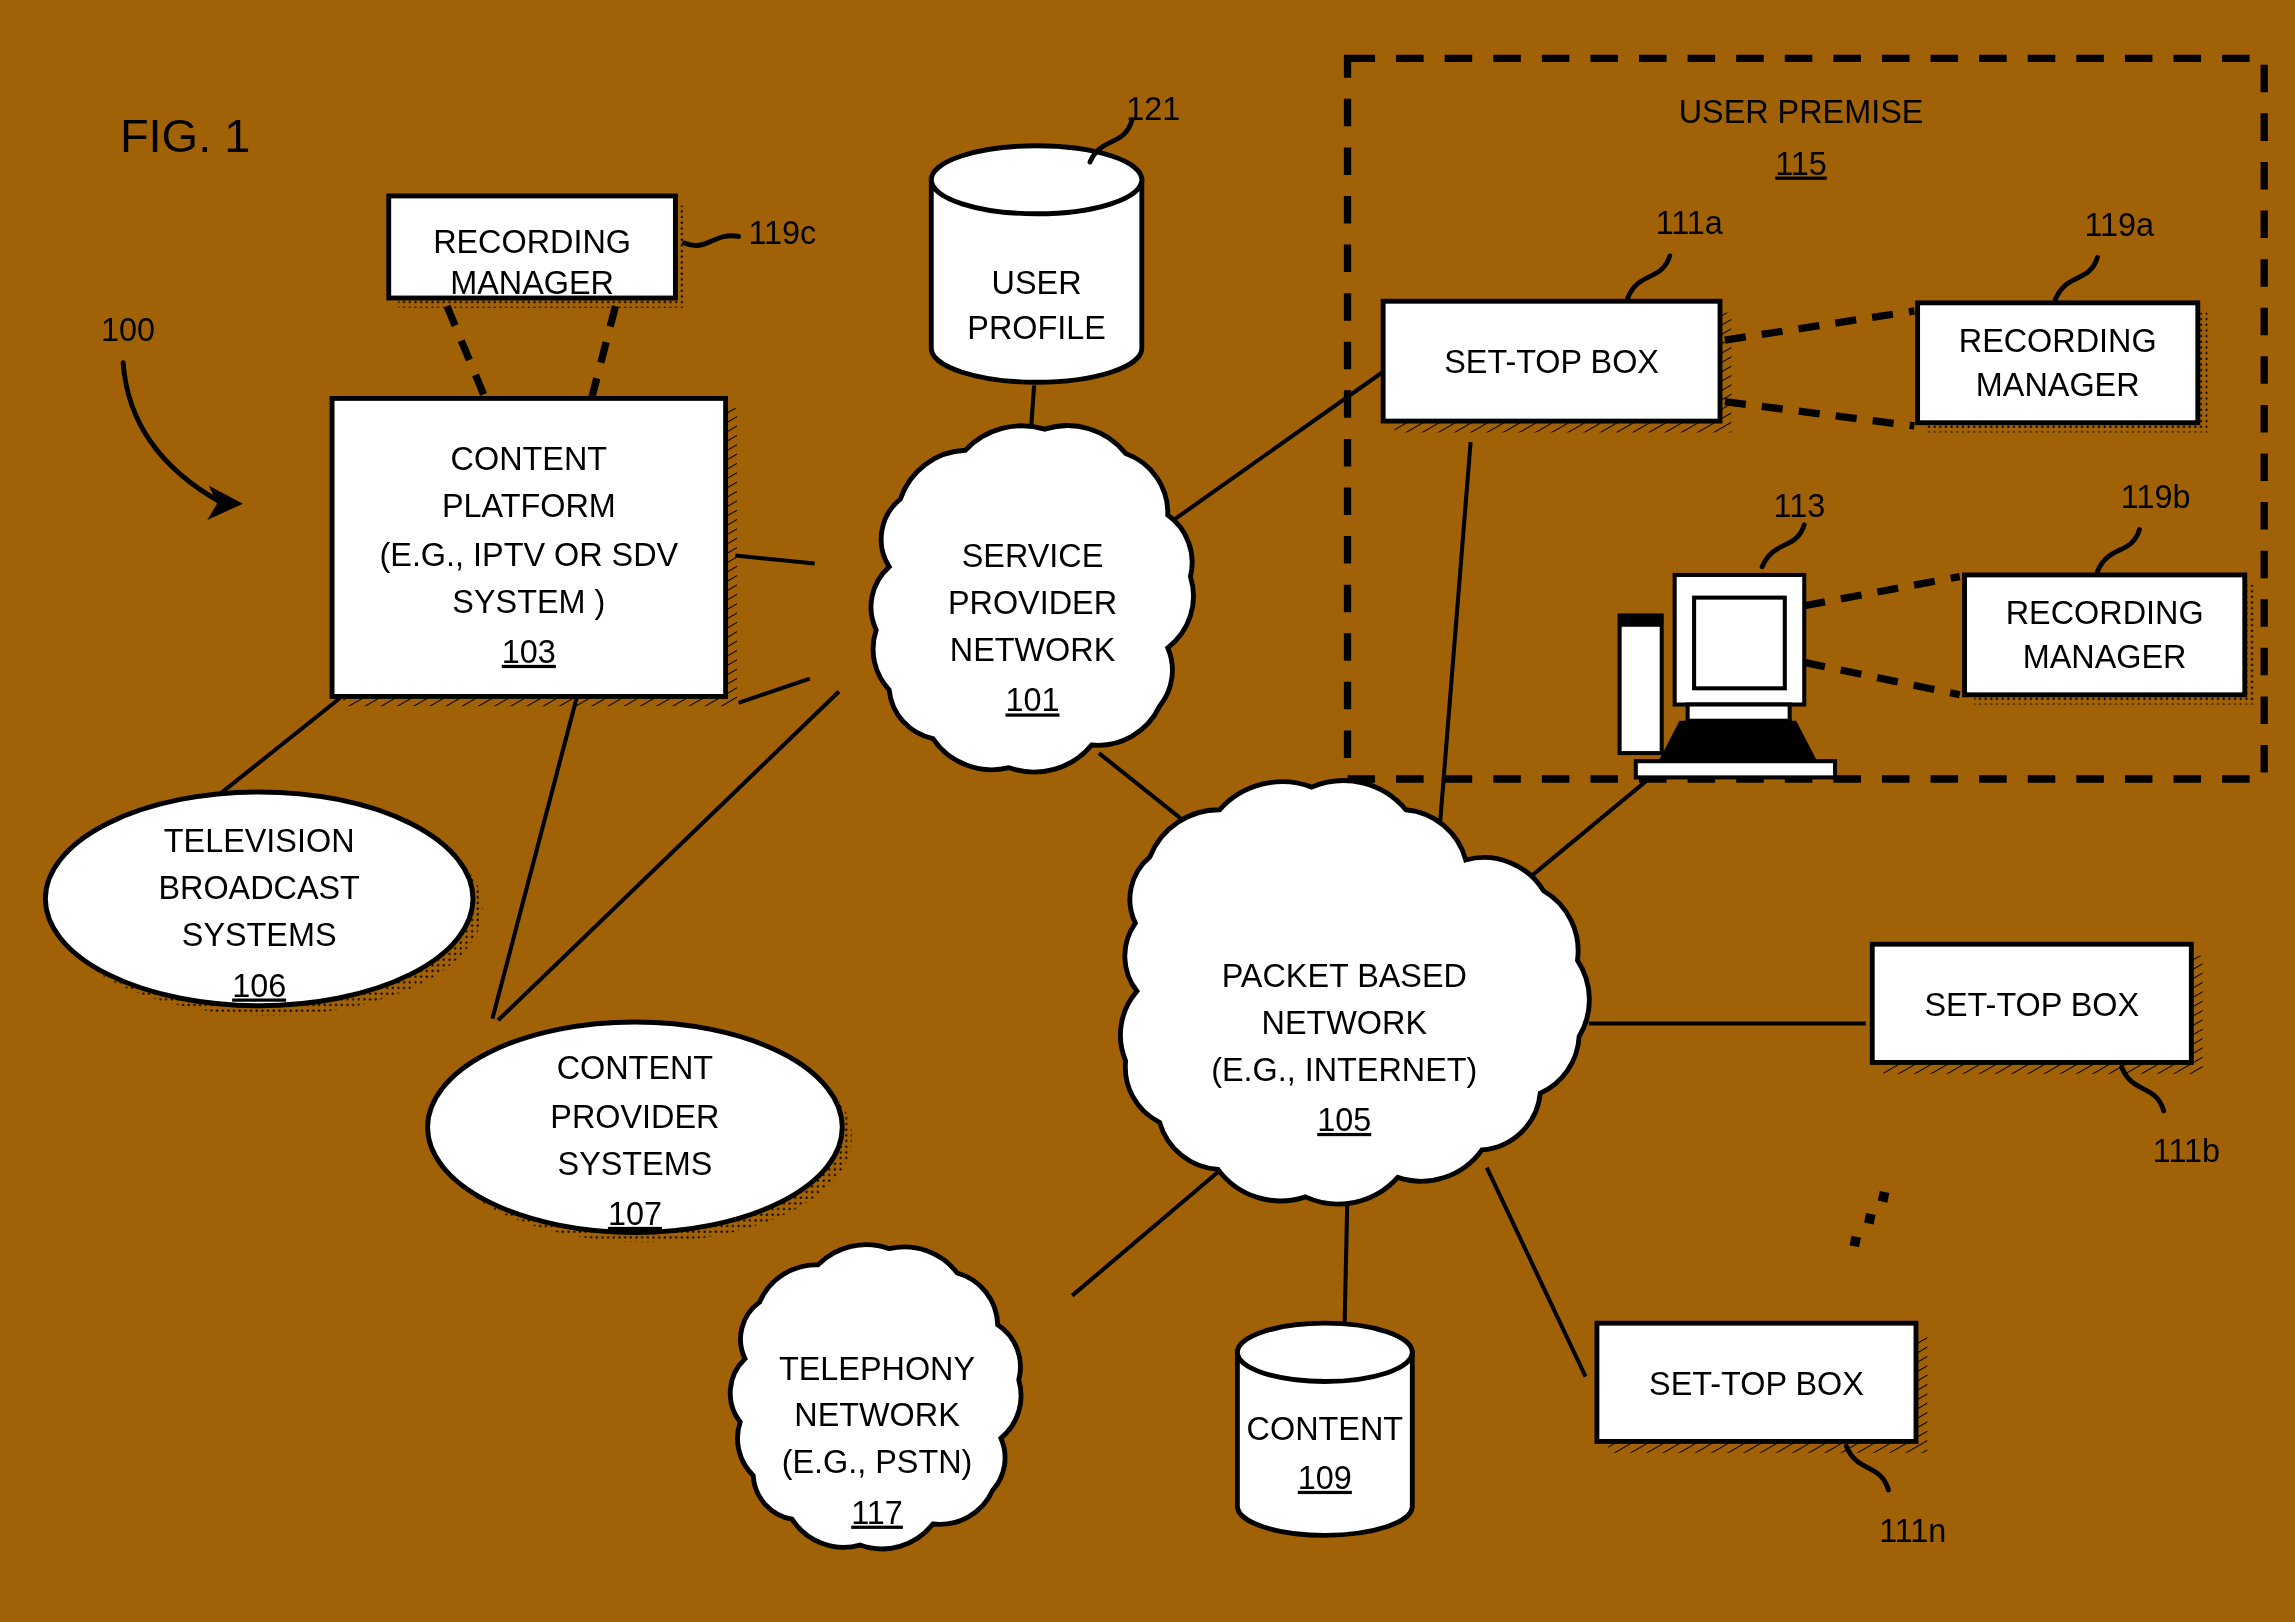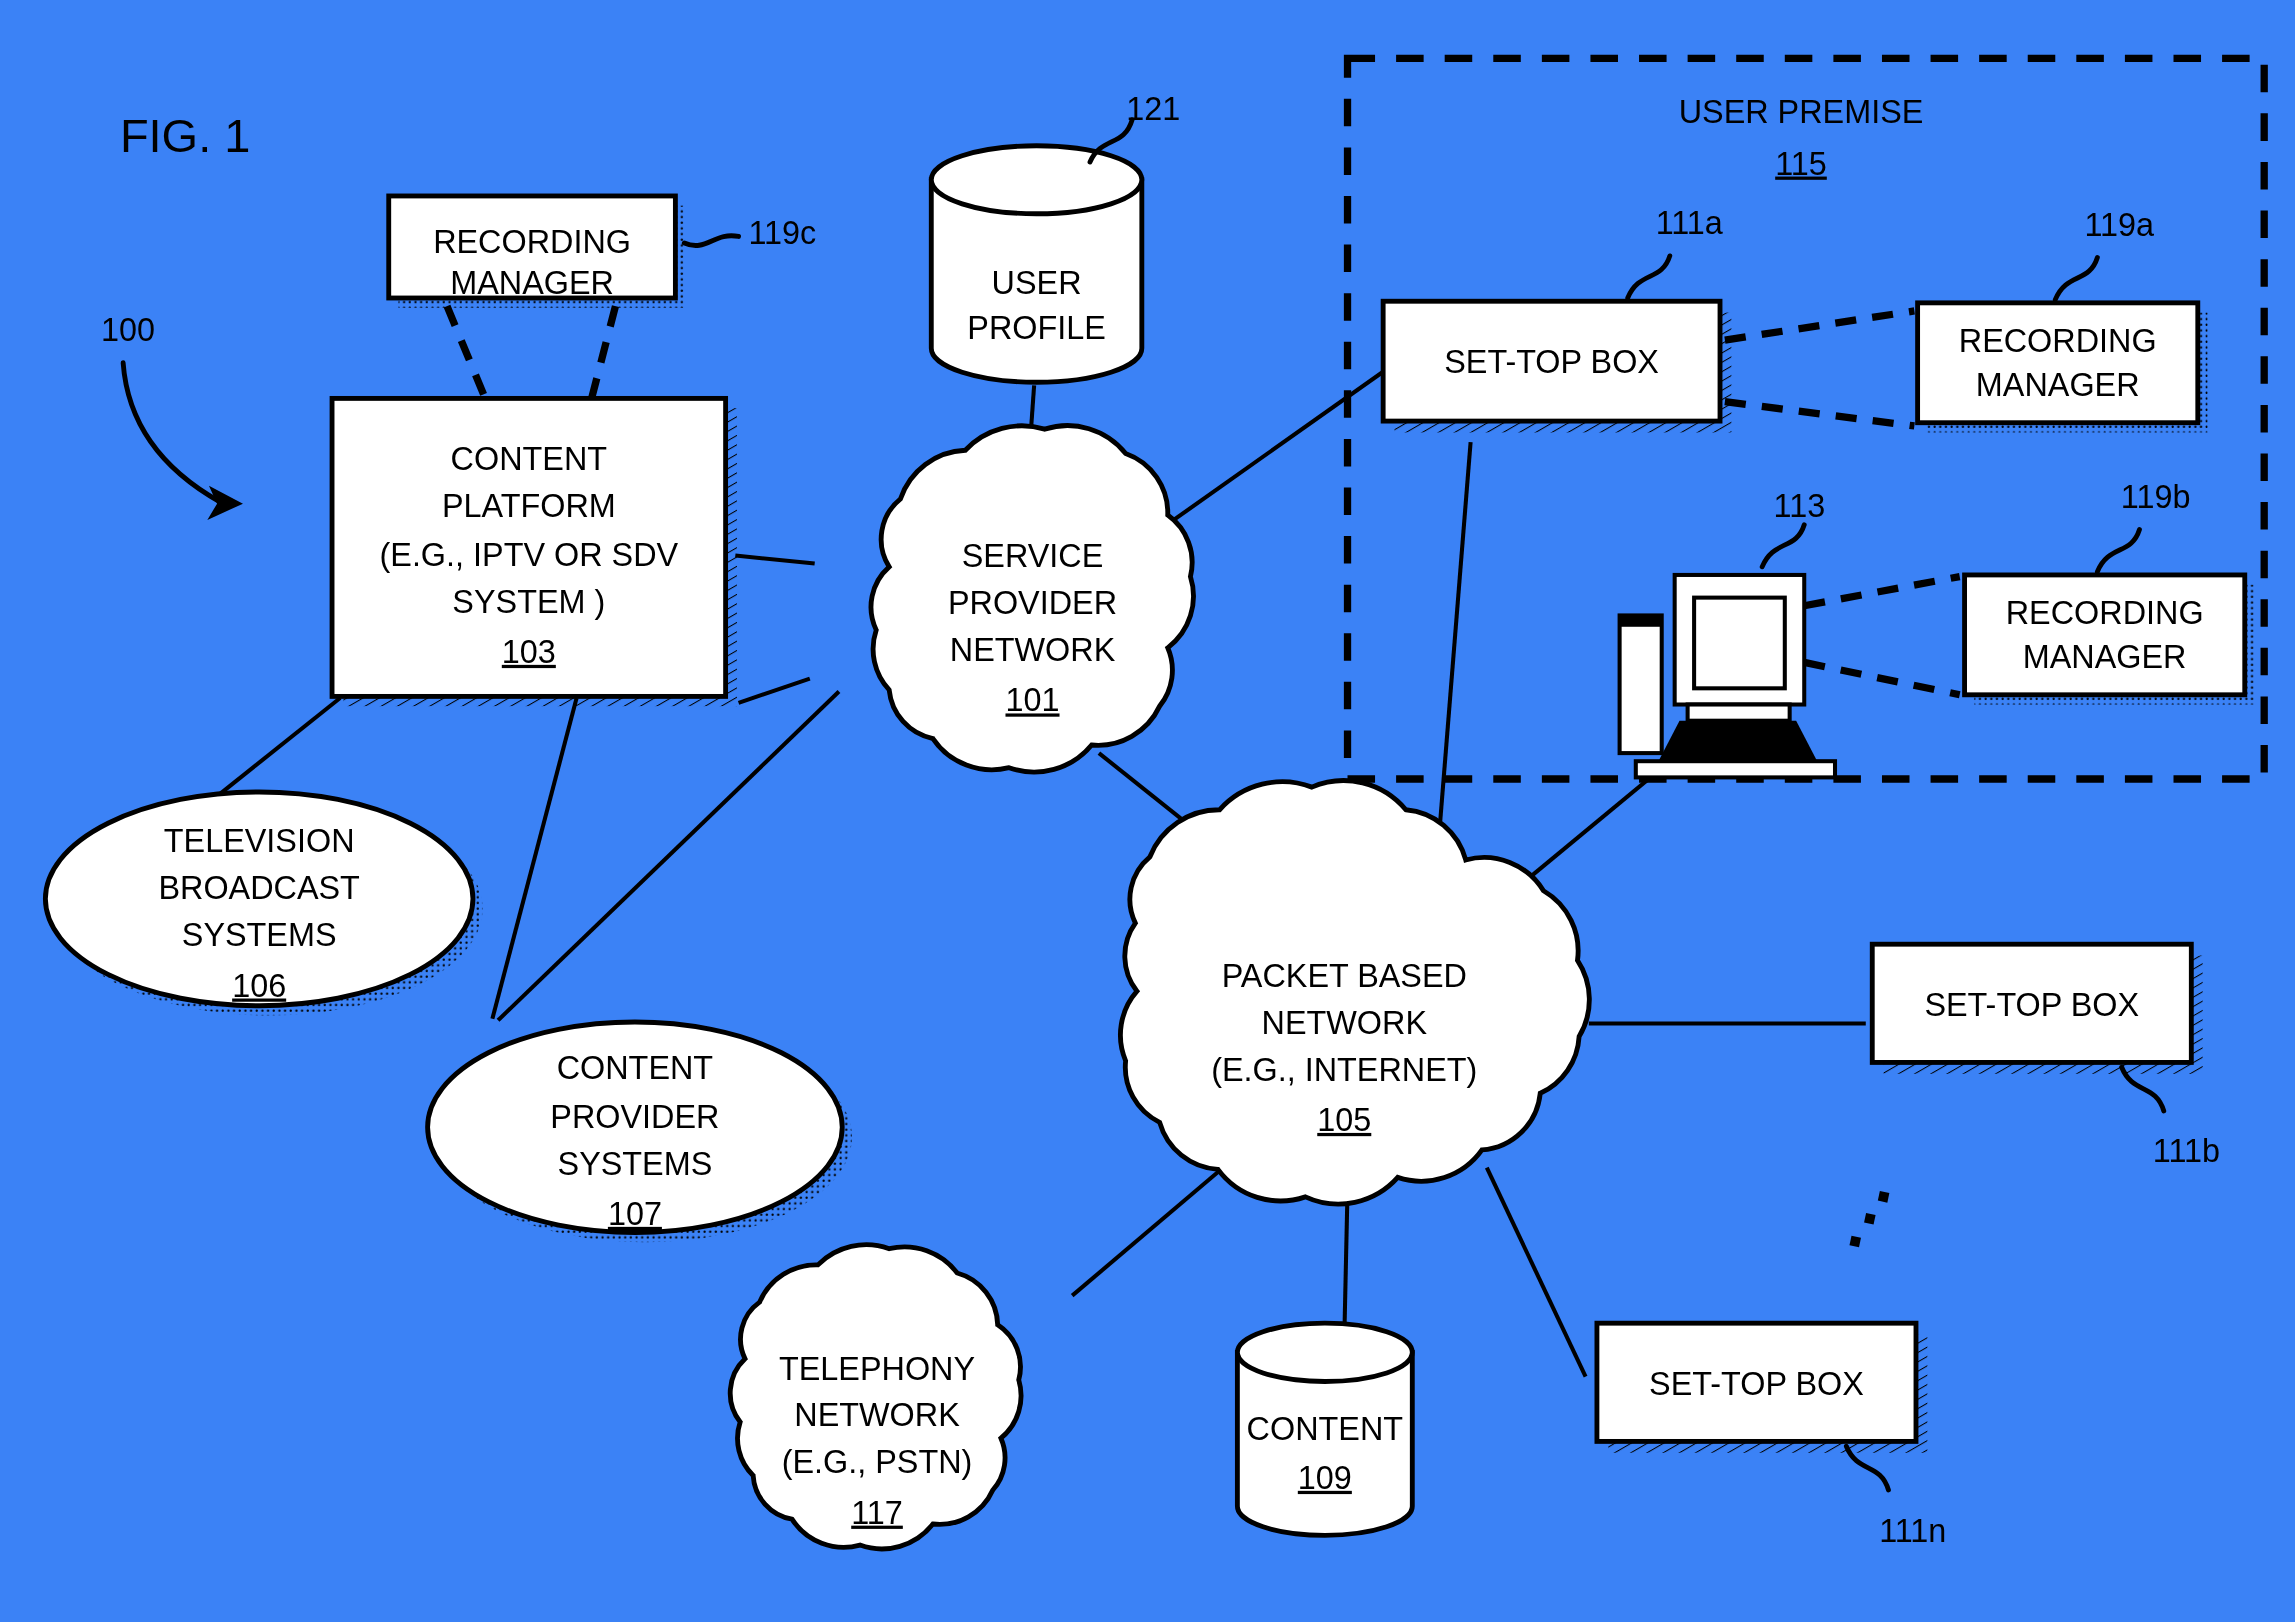--- a/index.html
+++ b/index.html
@@ -10,21 +10,21 @@
   body {
     width: 2295px;
     height: 1622px;
     font-family: "Liberation Sans", sans-serif;
     overflow: hidden;
   }
   #figure-root {
     position: relative;
     width: 2295px;
     height: 1622px;
-    background: #3b82f6;
+    background: #a16207;
   }
   svg.diagram {
     position: absolute;
     top: 0;
     left: 0;
     width: 2295px;
     height: 1622px;
     display: block;
   }
   text {

